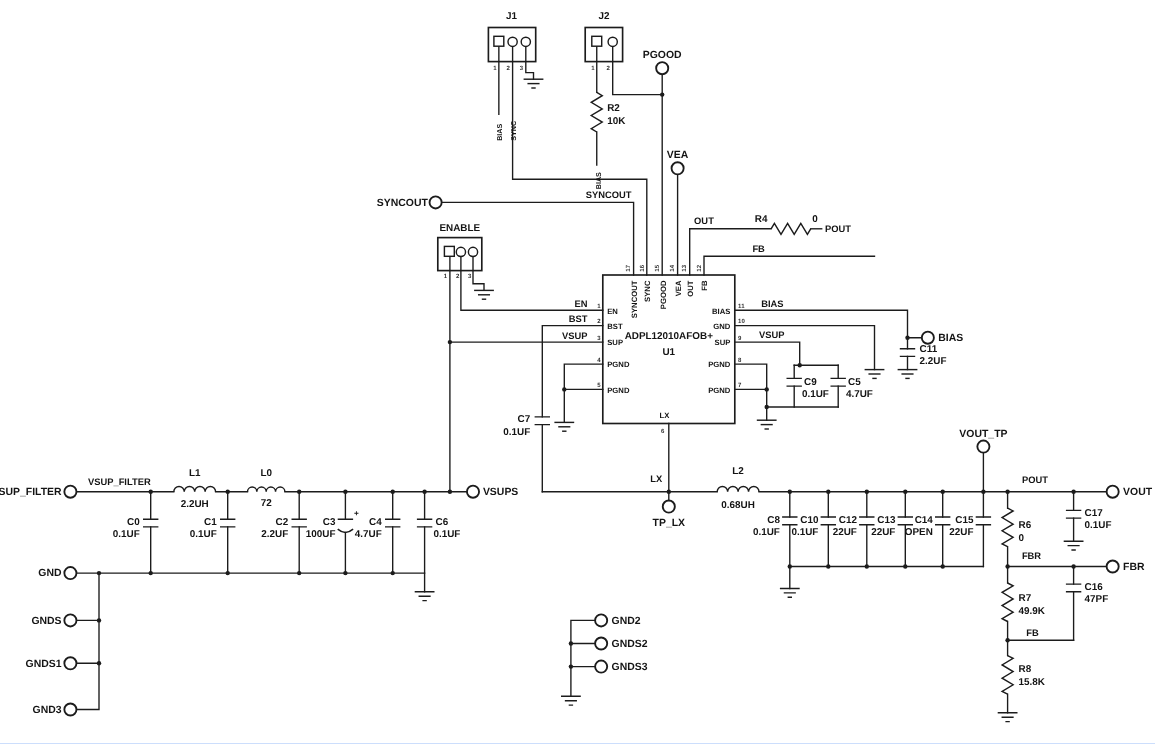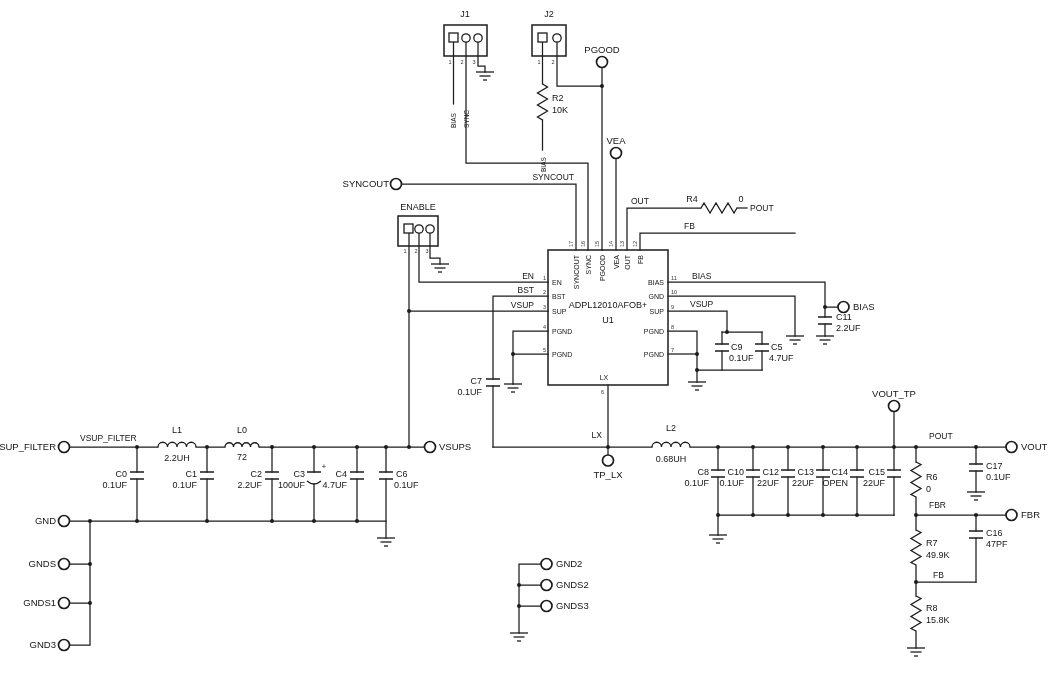--- a/index.html
+++ b/index.html
@@ -1,16 +1,16 @@
 <!DOCTYPE html>
 <html><head>
 <meta charset="utf-8">
 <style>
   html,body{margin:0;padding:0;background:#fff;}
-  #page{position:relative;width:1050px;height:676px;background:#3b82f6;overflow:hidden;}
+  #page{position:relative;width:1050px;height:676px;background:#3b82f6;overflow:hidden;font-weight:bold;}
   svg{display:block;}
   .w{fill:none;stroke:#1c1c1c;stroke-width:1.25;stroke-linecap:square;}
   .s{fill:none;stroke:#1c1c1c;stroke-width:1.3;}
   .box{fill:none;stroke:#1c1c1c;stroke-width:1.5;}
   .term{fill:#ffffff;stroke:#1c1c1c;stroke-width:1.7;}
   .pin{fill:#ffffff;stroke:#1c1c1c;stroke-width:1.3;}
   .dot{fill:#1c1c1c;stroke:none;}
   text{font-family:"Liberation Sans",sans-serif;fill:#141414;font-size:9px;}
   .tl{font-size:9.5px;}
   .nl{font-size:8.5px;}

